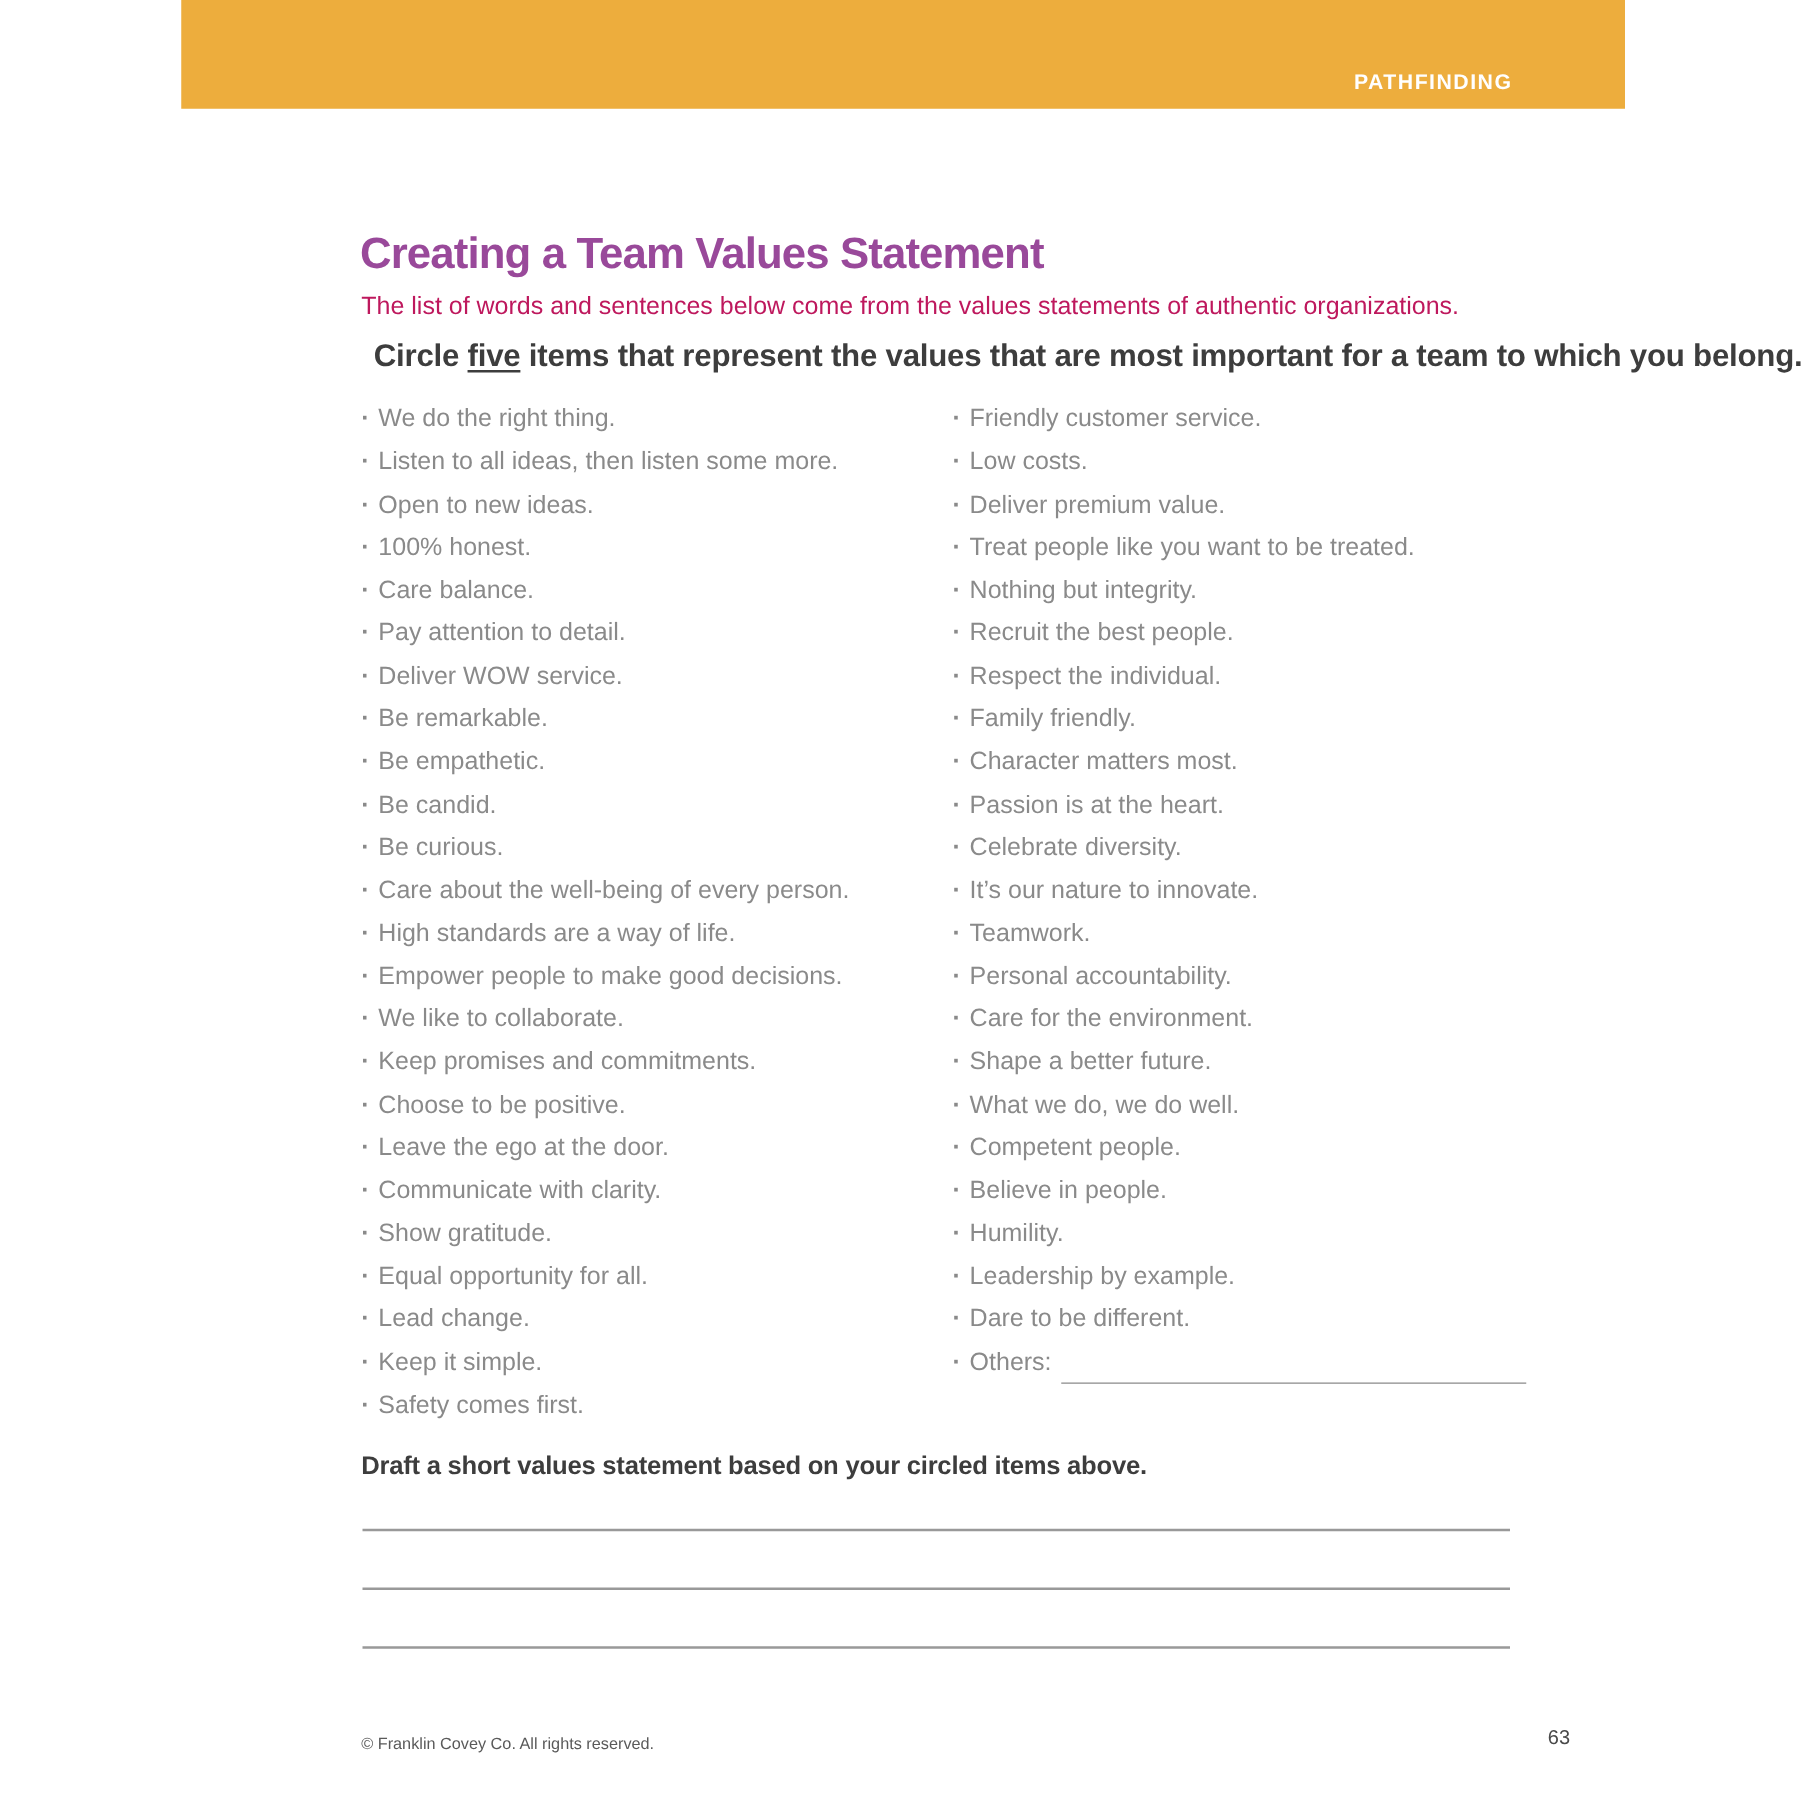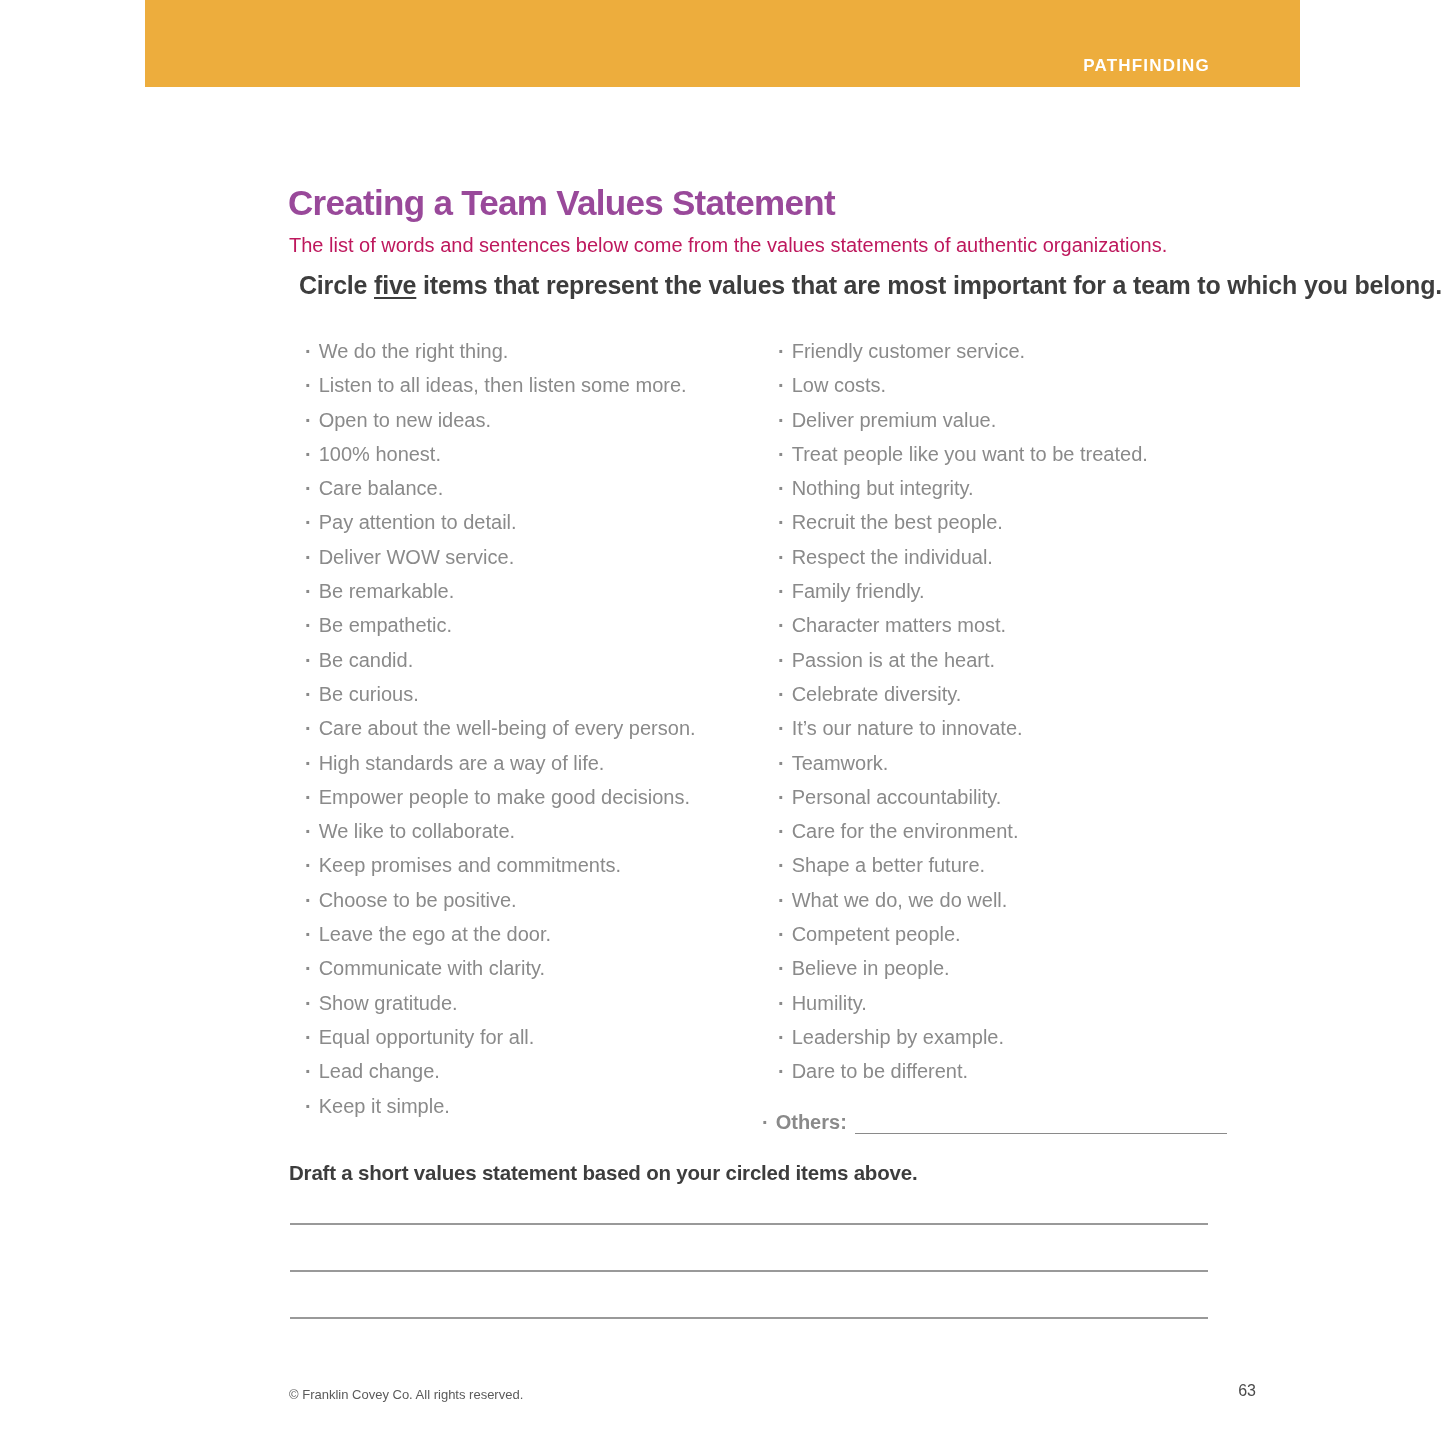--- a/index.html
+++ b/index.html
@@ -64,36 +64,36 @@
     position: absolute;
     left: 289px;
     top: 318px;
     width: 920px;
     display: flex;
   }
   .col-left { width: 473px; flex: 0 0 473px; }
   .col-right { flex: 1 1 auto; }
   ul.values-list {
     list-style: none;
-    margin: 16px;
+    margin: 0;
     padding: 0;
   }
   ul.values-list li, .others-row {
     color: #8A8A8A;
     font-size: 20px;
     line-height: 34.3px;
     white-space: nowrap;
   }
   ul.values-list li::before, .others-row::before {
     content: "\00B7";
     margin-right: 7px;
     color: #8A8A8A;
     font-weight: bold;
   }
-  .others-row { display: flex; align-items: center; font-weight: bold; }
+  .others-row { display: flex; align-items: flex-end; }
   .others-line {
     display: inline-block;
     width: 372px;
     border-bottom: 1.5px solid #8A8A8A;
     margin-left: 8px;
     height: 24px;
   }
   .draft-prompt {
     position: absolute;
     left: 289px;
@@ -162,20 +162,21 @@
         <li>Empower people to make good decisions.</li>
         <li>We like to collaborate.</li>
         <li>Keep promises and commitments.</li>
         <li>Choose to be positive.</li>
         <li>Leave the ego at the door.</li>
         <li>Communicate with clarity.</li>
         <li>Show gratitude.</li>
         <li>Equal opportunity for all.</li>
         <li>Lead change.</li>
         <li>Keep it simple.</li>
+        <li>Safety comes first.</li>
       </ul>
   </div>
   <div class="col-right">
     <ul class="values-list">
         <li>Friendly customer service.</li>
         <li>Low costs.</li>
         <li>Deliver premium value.</li>
         <li>Treat people like you want to be treated.</li>
         <li>Nothing but integrity.</li>
         <li>Recruit the best people.</li>

